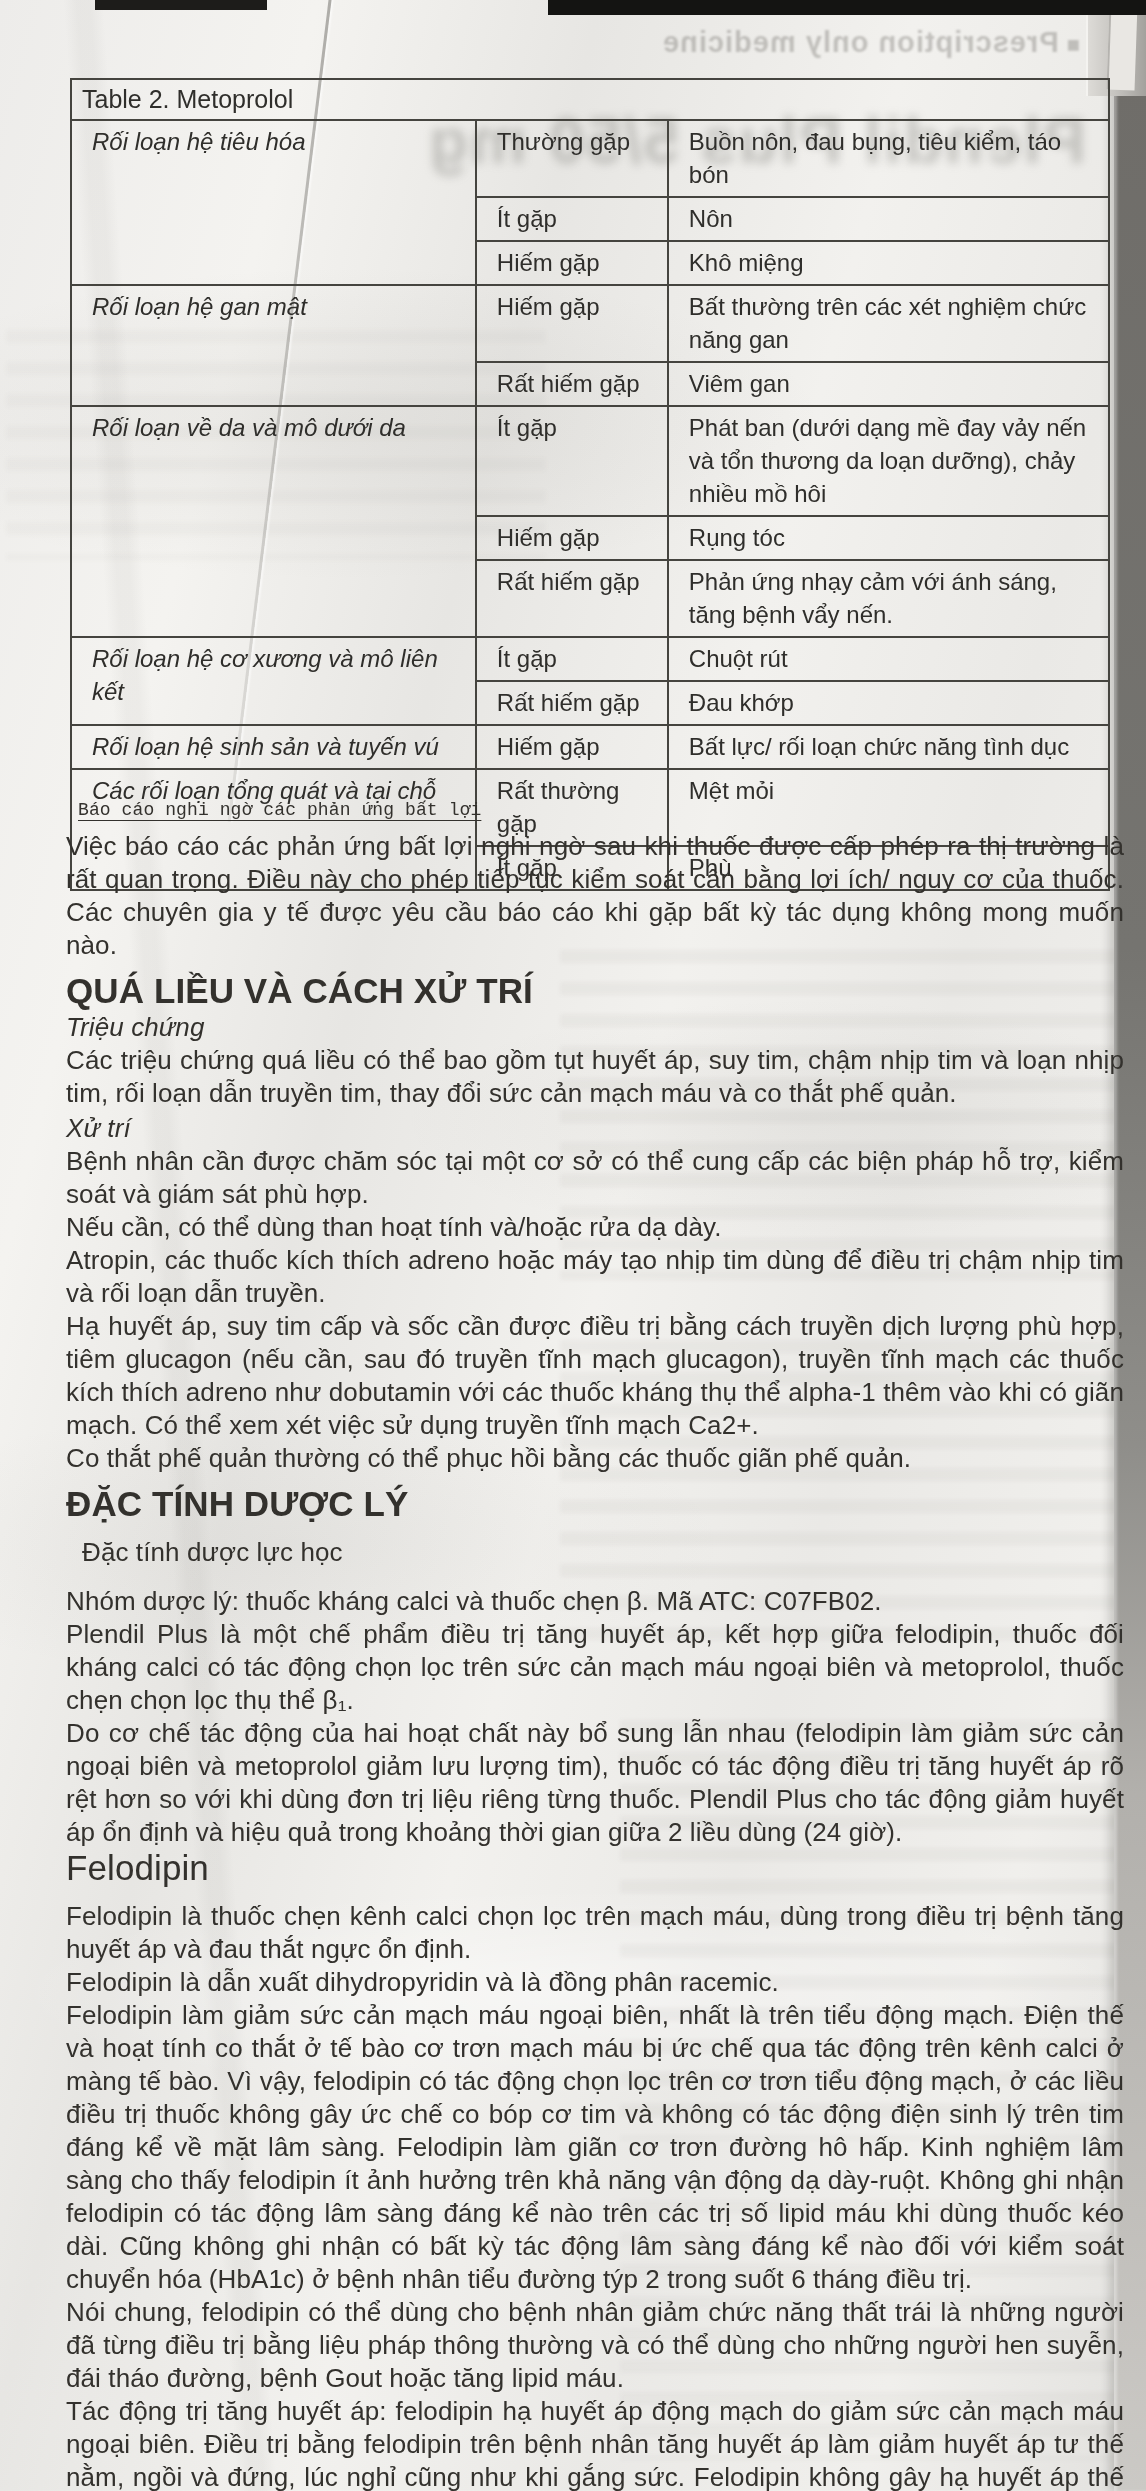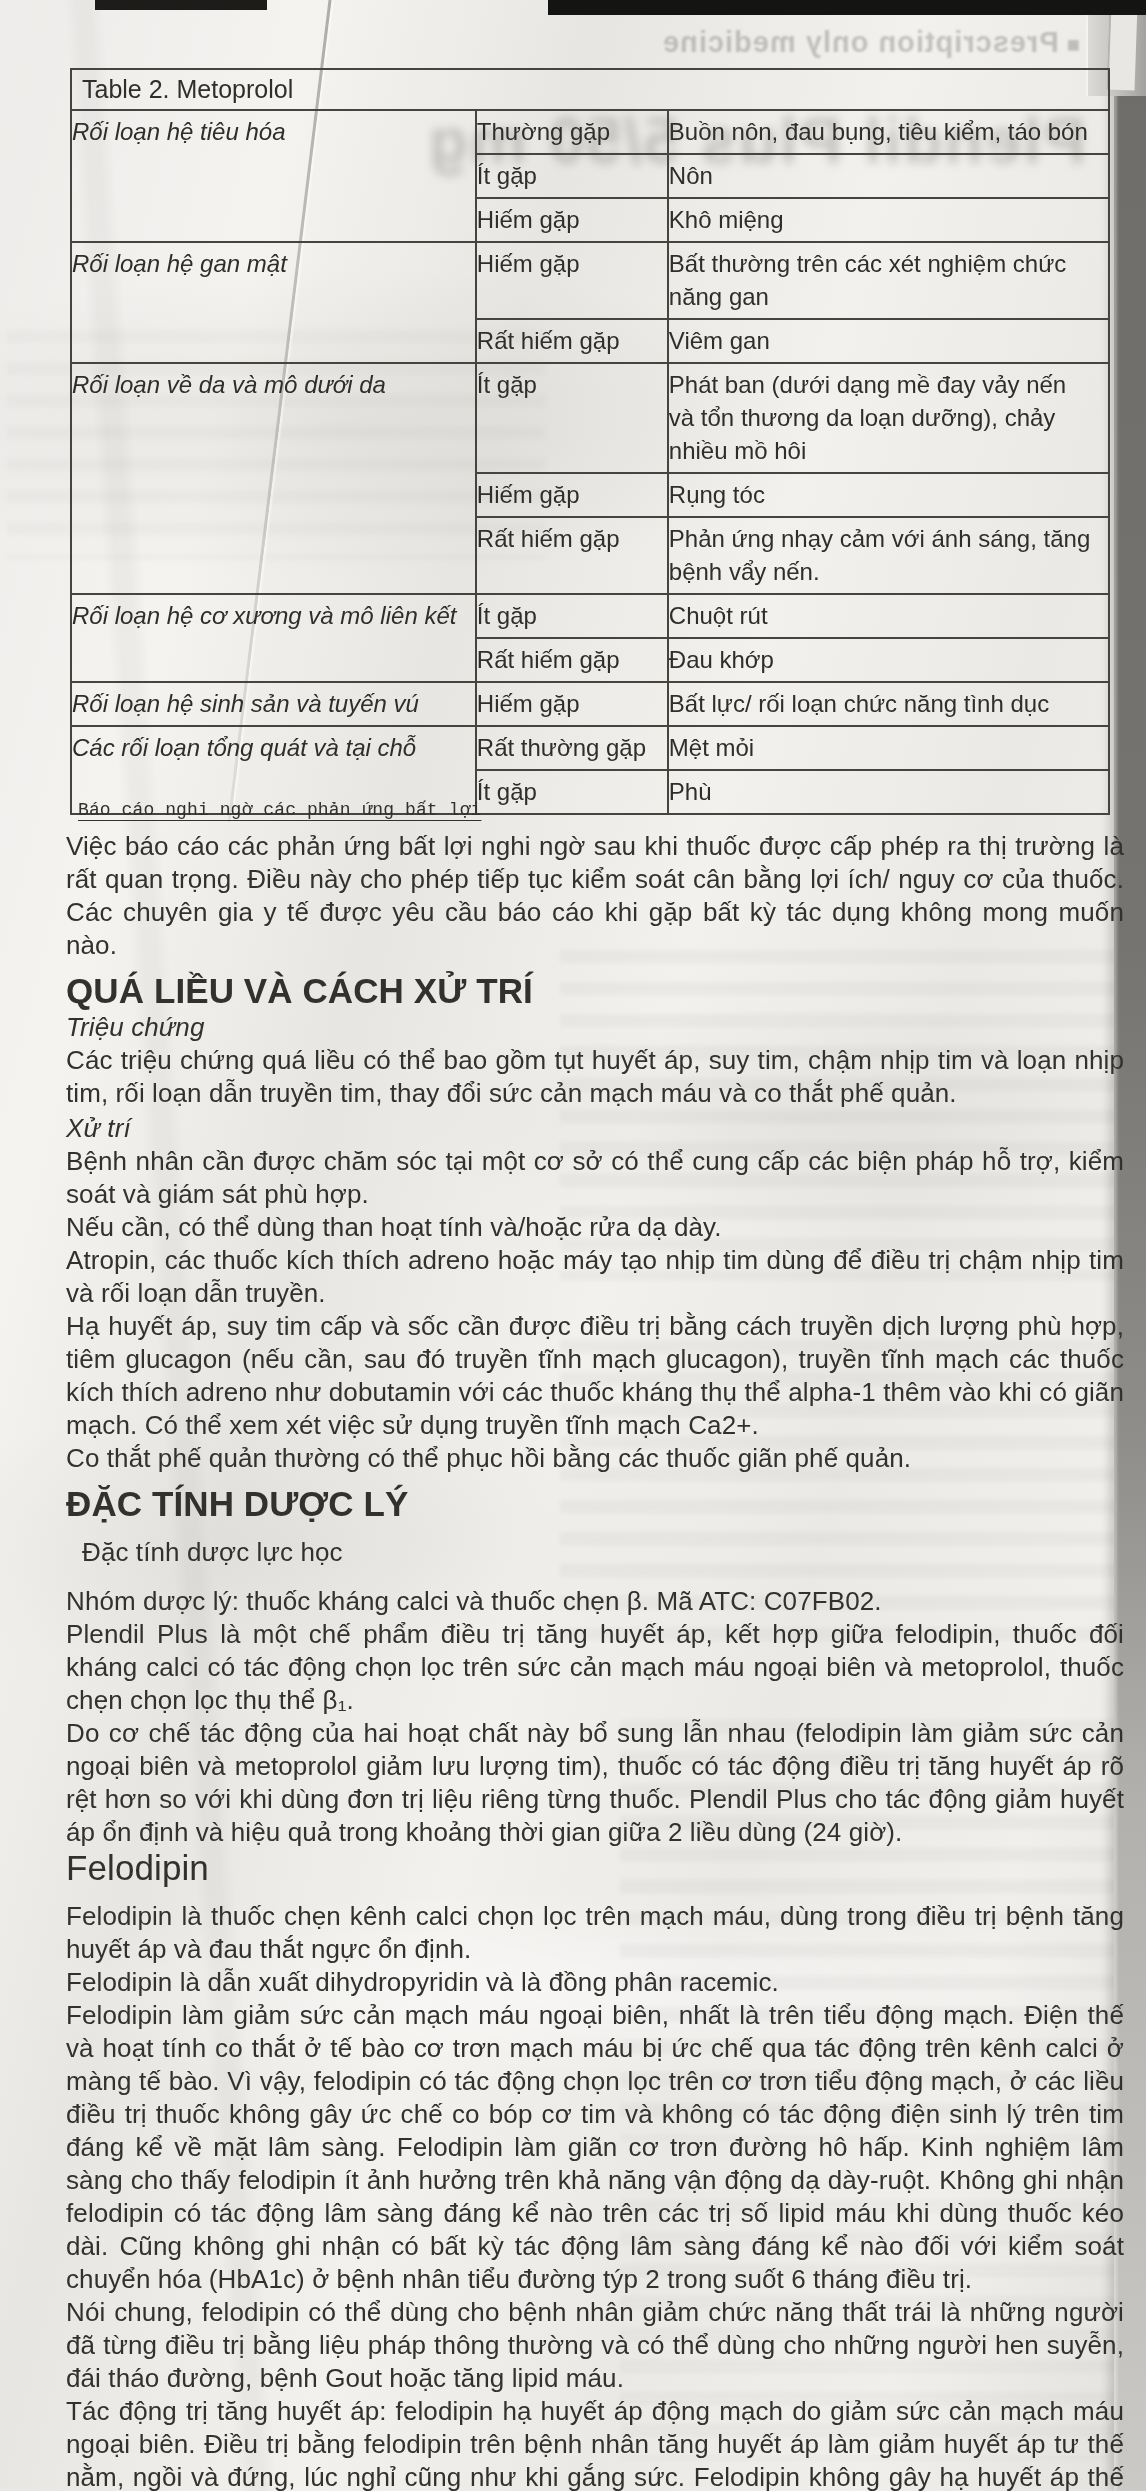--- a/index.html
+++ b/index.html
@@ -63,27 +63,27 @@
     background:repeating-linear-gradient(to bottom, rgba(108,106,100,.10) 0 13px, transparent 13px 32px);
     filter:blur(2px);
   }
   .gb1{left:560px;top:950px;width:560px;height:330px;}
   .gb2{left:560px;top:1340px;width:560px;height:300px;}
   .gb3{left:620px;top:1720px;width:500px;height:420px;}
   .gb4{left:6px;top:330px;width:540px;height:230px;opacity:.35;}
   .gb5{left:620px;top:2200px;width:500px;height:260px;opacity:.4;}
   
   .rx-table{
-    position:absolute;left:70px;top:68px;width:1040px;
+    position:absolute;left:70px;top:78px;width:1040px;
     border-collapse:collapse;table-layout:fixed;
     font-size:24px;line-height:33px;color:#2f2e2b;
   }
   .rx-table td{
     border:2px solid #45443f;
-    padding:4px 10px 5px 0;
+    padding:4px 10px 5px 20px;
     vertical-align:top;
     background:transparent;
   }
   .rx-table .title-cell{font-size:25px;padding:3px 10px;}
   .rx-table .soc{font-style:italic;}
   .col-soc{width:39%;}
   .col-freq{width:18.5%;}
   .col-rxn{width:42.5%;}
   
   .content{

